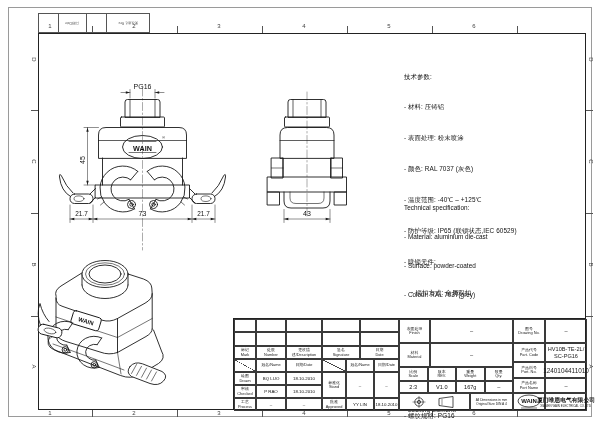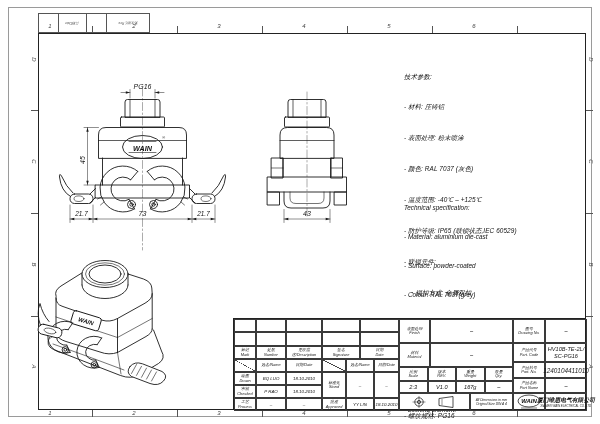--- a/index.html
+++ b/index.html
@@ -1,17 +1,17 @@
 <!DOCTYPE html>
 <html><head>
 <meta charset="utf-8">
 <style>
   html,body{margin:0;padding:0;background:#e8e8e8;}
   .page{position:relative;width:600px;height:424px;background:#fff;overflow:hidden;
-        font-family:"Liberation Sans", sans-serif;color:#1a1a1a;font-style:italic;}
+        font-family:"Liberation Sans", sans-serif;color:#1a1a1a;}
   .abs{position:absolute;box-sizing:border-box;}
   .outer-border{left:8px;top:7px;width:584px;height:410px;border:1px solid #9a9a9a;}
   .frame{left:38px;top:33px;width:548px;height:377px;border:1.6px solid #222;}
   .gridnum{font-size:6px;color:#444;width:16px;text-align:center;line-height:7px;}
   .gridrow{font-size:6px;color:#444;width:10px;text-align:center;line-height:7px;transform:rotate(90deg);}
   .tick{background:#555;}
   .corner-table{left:38px;top:13px;width:112px;height:20px;border:0.8px solid #555;display:flex;}
   .corner-cell{border-right:0.8px solid #555;height:100%;display:flex;align-items:center;justify-content:center;
                font-size:3.2px;color:#555;transform-origin:center;}
   .corner-cell span{transform:rotate(180deg);white-space:pre-line;text-align:center;}

